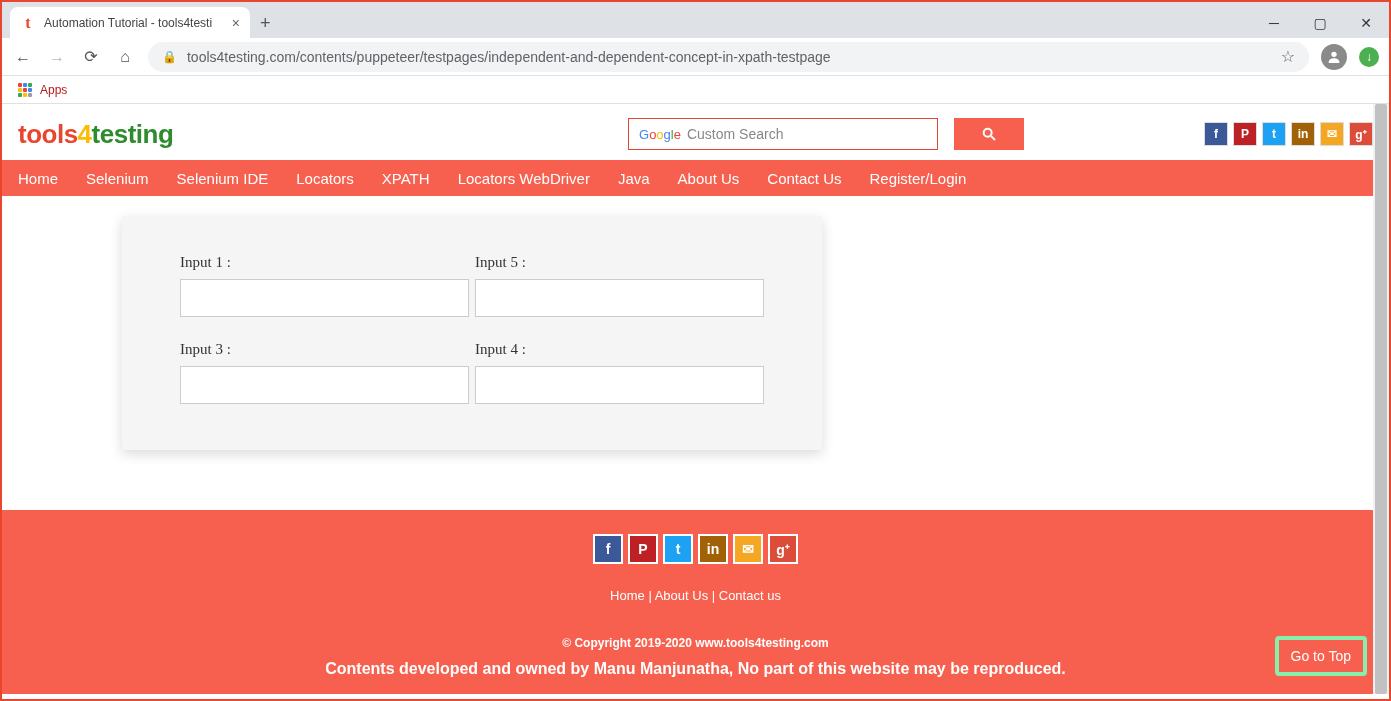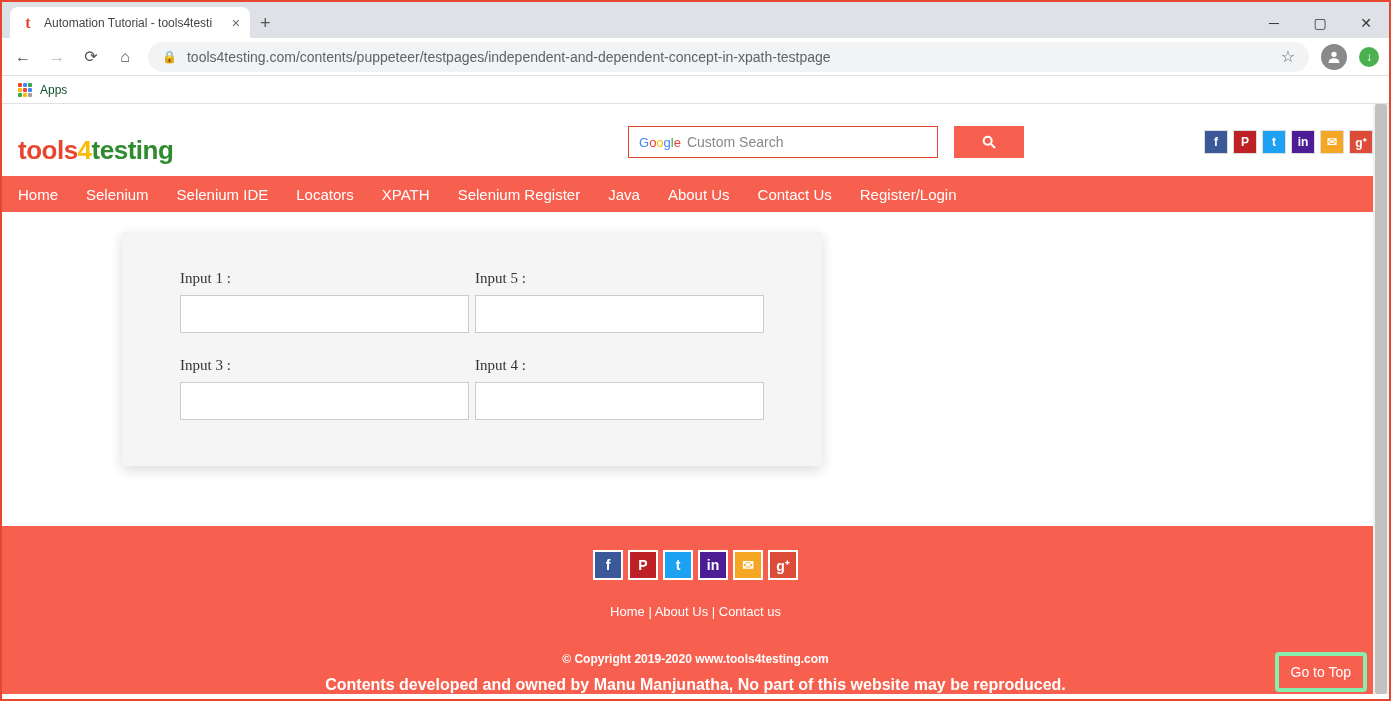--- a/index.html
+++ b/index.html
@@ -19,41 +19,41 @@
 .toolbar { background: #fff; height: 38px; display: flex; align-items: center; padding: 0 10px; gap: 12px; border-bottom: 1px solid #e0e0e0; }
 .nav-btn { width: 22px; height: 22px; display: flex; align-items: center; justify-content: center; color: #555; cursor: pointer; font-size: 16px; }
 .nav-btn.disabled { color: #bbb; }
 .address-bar { flex: 1; background: #f1f3f4; border-radius: 16px; height: 30px; display: flex; align-items: center; padding: 0 14px; gap: 10px; font-size: 14px; color: #5f6368; }
 .lock-icon { color: #5f6368; font-size: 12px; }
 .url-text { flex: 1; }
 .star-icon { color: #5f6368; font-size: 16px; cursor: pointer; }
 .profile-icon { width: 26px; height: 26px; border-radius: 50%; background: #8a8a8a; display: flex; align-items: center; justify-content: center; color: #fff; font-size: 14px; }
 .ext-icon { width: 20px; height: 20px; border-radius: 50%; background: #4caf50; display: flex; align-items: center; justify-content: center; color: #fff; font-size: 12px; }
 
-.bookmark-bar { background: #fff; height: 28px; display: flex; align-items: center; padding: 0 16px; gap: 8px; font-size: 12px; color: #14532d; border-bottom: 1px solid #e0e0e0; }
+.bookmark-bar { background: #fff; height: 28px; display: flex; align-items: center; padding: 0 16px; gap: 8px; font-size: 12px; color: #b91c1c; border-bottom: 1px solid #e0e0e0; }
 .apps-icon { width: 14px; height: 14px; display: grid; grid-template-columns: repeat(3,1fr); gap: 1px; }
 .apps-icon span { background: #999; border-radius: 1px; }
 .apps-icon span:nth-child(1){background:#e8472f;} .apps-icon span:nth-child(2){background:#4285f4;} .apps-icon span:nth-child(3){background:#34a853;}
 .apps-icon span:nth-child(4){background:#fbbc05;} .apps-icon span:nth-child(5){background:#ea4335;} .apps-icon span:nth-child(6){background:#4285f4;}
 .apps-icon span:nth-child(7){background:#34a853;} .apps-icon span:nth-child(8){background:#fbbc05;} .apps-icon span:nth-child(9){background:#9e9e9e;}
 
 
 .page { height: 590px; overflow-y: auto; position: relative; }
 .page-inner { padding: 0; }
 .header-row { display: flex; align-items: center; padding: 14px 16px 10px 16px; gap: 20px; }
-.logo { font-size: 26px; font-weight: bold; letter-spacing: -0.5px; margin-top: 17px; }
+.logo { font-size: 26px; font-weight: bold; letter-spacing: -0.5px; }
 .logo .t1 { color: #e8472f; } .logo .bolt { color: #fbbc05; } .logo .t2 { color: #2e8b2e; }
 .search-wrap { display: flex; margin-left: auto; margin-right: 160px; }
 .search-box { width: 310px; height: 32px; border: 1px solid #e8472f; display: flex; align-items: center; padding: 0 10px; font-size: 14px; color: #888; gap: 6px; }
 .google-tiny { font-family: Arial; font-size: 13px; }
 .google-tiny .gB{color:#4285f4;} .google-tiny .gR{color:#ea4335;} .google-tiny .gY{color:#fbbc05;} .google-tiny .gG{color:#34a853;}
 .search-btn { width: 70px; height: 32px; background: #f75f4e; margin-left: 16px; display: flex; align-items: center; justify-content: center; color: #fff; cursor: pointer; }
 .social-row { display: flex; gap: 5px; }
 .social-ico { width: 24px; height: 24px; border: 1px solid #ddd; display: flex; align-items: center; justify-content: center; font-size: 12px; font-weight: bold; color: #fff; cursor: pointer; }
-.s-fb{background:#3b5998;} .s-pi{background:#bd2126;} .s-tw{background:#1da1f2;} .s-li{background:#4c1d95;text-align:center;} .s-ml{background:#f5a623;} .s-gp{background:#dd4b39;}
+.s-fb{background:#3b5998;} .s-pi{background:#bd2126;} .s-tw{background:#1da1f2;} .s-li{background:#a16207;text-align:center;} .s-ml{background:#f5a623;} .s-gp{background:#dd4b39;}
 
 .navbar { background: #f75f4e; height: 36px; display: flex; align-items: center; padding: 0 16px; gap: 28px; }
 .nav-item { color: #fff; font-size: 15px; cursor: pointer; }
 
 .content-area { padding: 20px 8px 60px 120px; }
 .card { width: 700px; background: #f5f5f5; box-shadow: 0 4px 12px rgba(0,0,0,0.15); padding: 38px 58px 46px 58px; }
 .form-row { display: flex; gap: 6px; margin-bottom: 24px; }
 .form-col { flex: 1; }
 .form-label { font-family: Georgia, serif; font-size: 15px; color: #333; margin-bottom: 8px; display: block; }
 .form-input { width: 100%; height: 38px; border: 1px solid #ccc; background: #fff; padding: 0 8px; font-size: 14px; }
@@ -148,21 +148,21 @@
         <div class="social-ico s-gp">g⁺</div>
       </div>
     </div>
 
     <div class="navbar">
       <span class="nav-item">Home</span>
       <span class="nav-item">Selenium</span>
       <span class="nav-item">Selenium IDE</span>
       <span class="nav-item">Locators</span>
       <span class="nav-item">XPATH</span>
-      <span class="nav-item">Selenium Register</span>
+      <span class="nav-item">Locators WebDriver</span>
       <span class="nav-item">Java</span>
       <span class="nav-item">About Us</span>
       <span class="nav-item">Contact Us</span>
       <span class="nav-item">Register/Login</span>
     </div>
 
     <div class="content-area">
       <div class="card">
         <div class="form-row">
           <div class="form-col">

